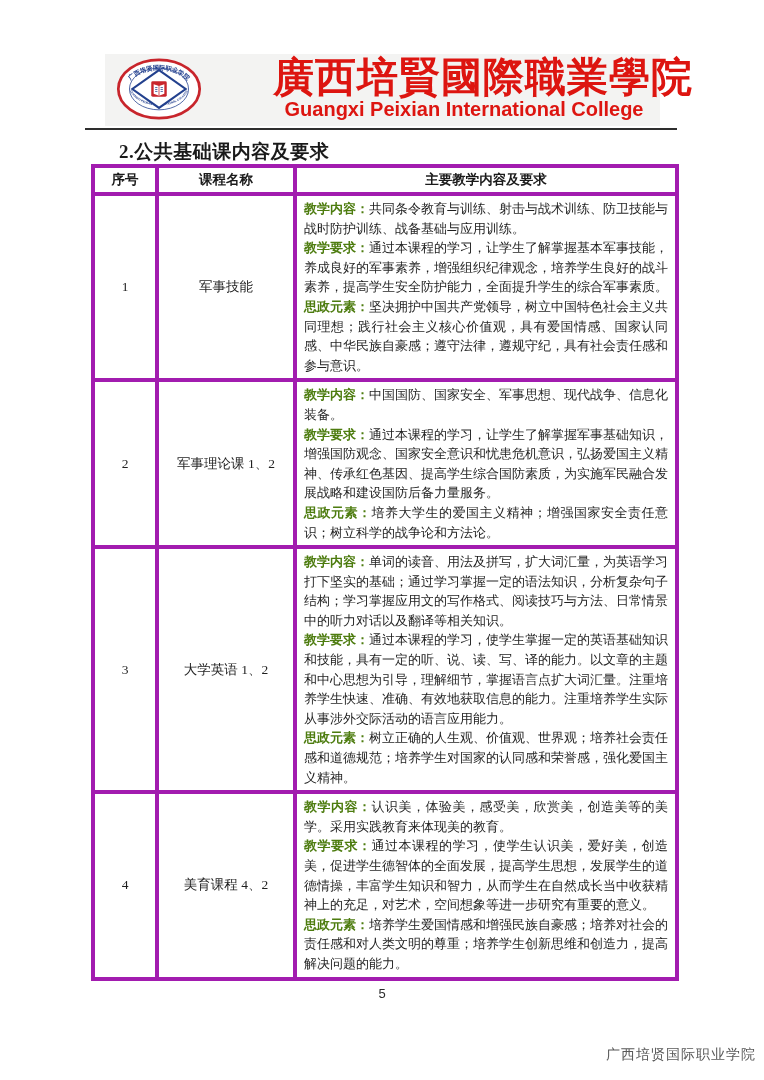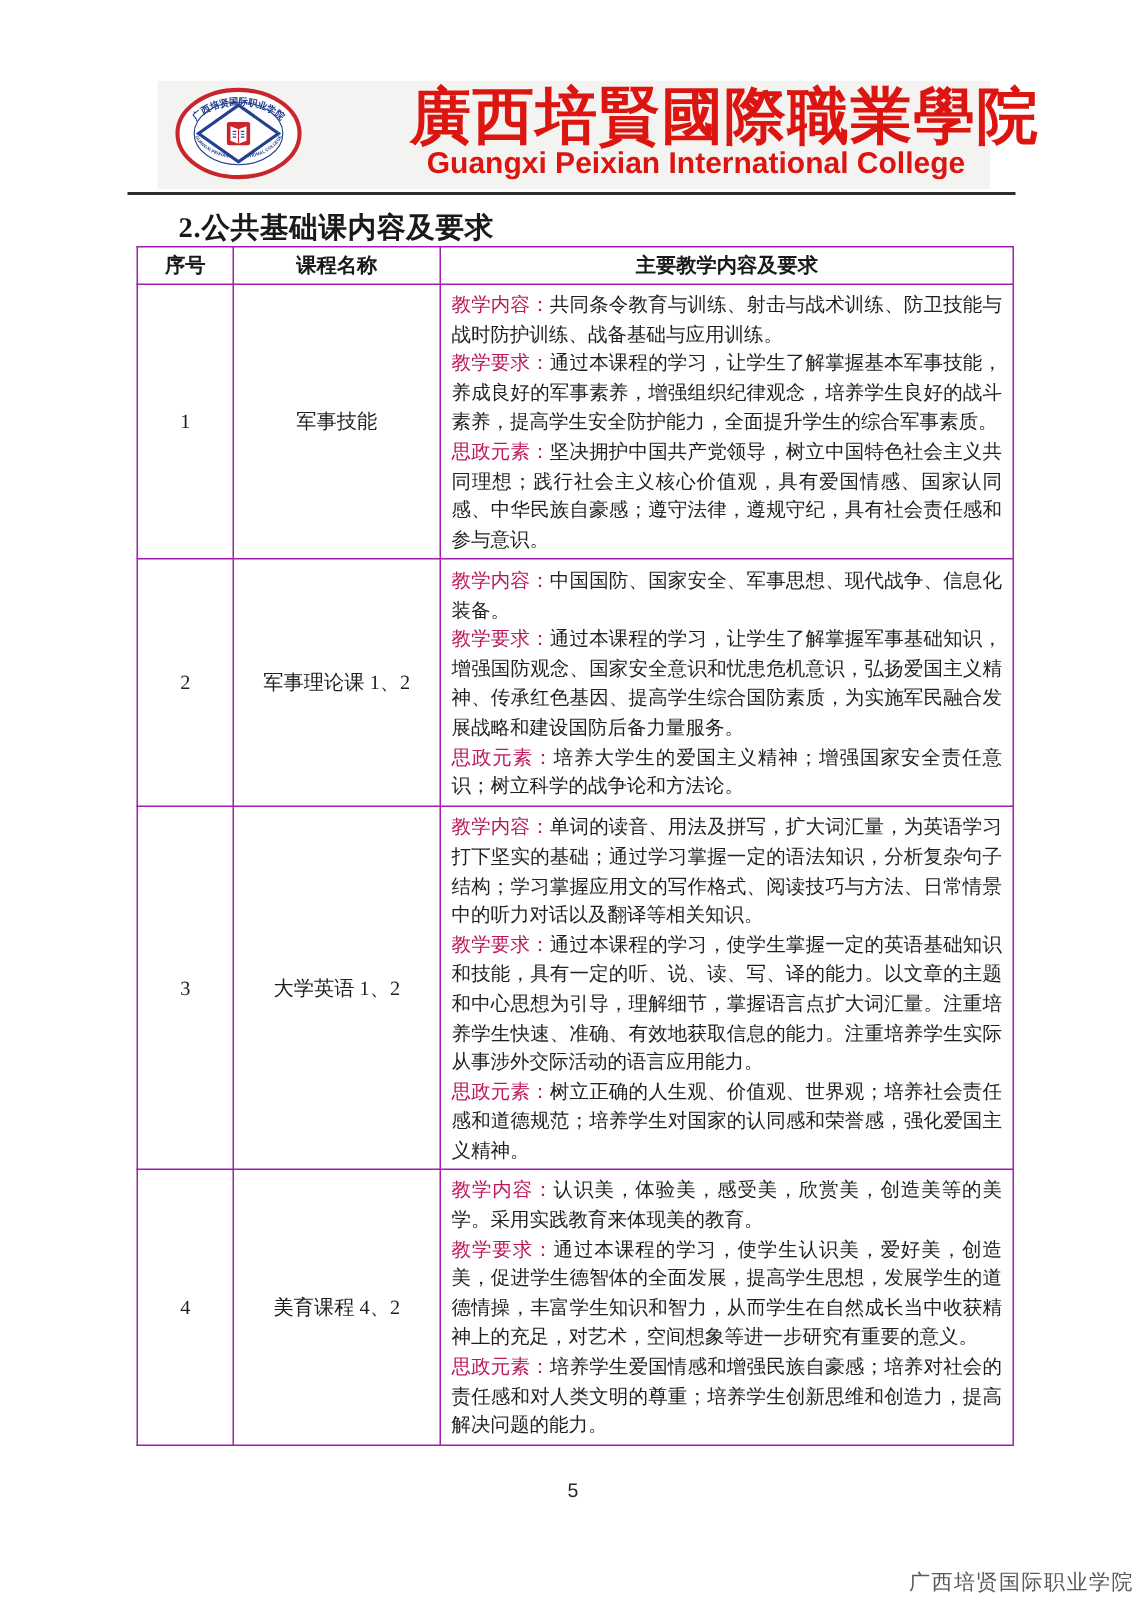--- a/index.html
+++ b/index.html
@@ -32,38 +32,38 @@
   .heading{
     position:absolute;left:119px;top:139px;
     font-size:19px;font-weight:bold;color:#1a1a1a;letter-spacing:0.5px;
   }
   
   table.course-table{
     position:absolute;left:91px;top:164px;width:584px;
     border-collapse:collapse;table-layout:fixed;
   }
   .course-table th,.course-table td{
-    border:1px solid #a21caf;
+    border:4px solid #a21caf;
     font-weight:normal;
   }
   .course-table th{
     height:24px;font-size:13.5px;font-weight:bold;color:#1a1a1a;
     text-align:center;vertical-align:middle;padding:0;
   }
   td.cell-no,td.cell-course{
     text-align:center;vertical-align:middle;font-size:13.5px;color:#1f1f1f;
   }
   td.cell-content{
     vertical-align:middle;padding:3px 7px;
   }
   .para{
     font-size:13px;line-height:19.6px;text-align:justify;color:#1f1f1f;
     margin:0;
   }
-  .plabel{font-weight:normal;color:#be185d;}
+  .plabel{font-weight:bold;color:#4d7c0f;}
   
   .page-num{
     position:absolute;left:0;top:986px;width:764px;text-align:center;
     font-size:13px;color:#2a2a2a;
     font-family:"Liberation Sans","DejaVu Sans",sans-serif;
   }
   .footer-text{
     position:absolute;right:8px;top:1046px;
     font-size:14px;color:#585858;letter-spacing:1px;
   }

